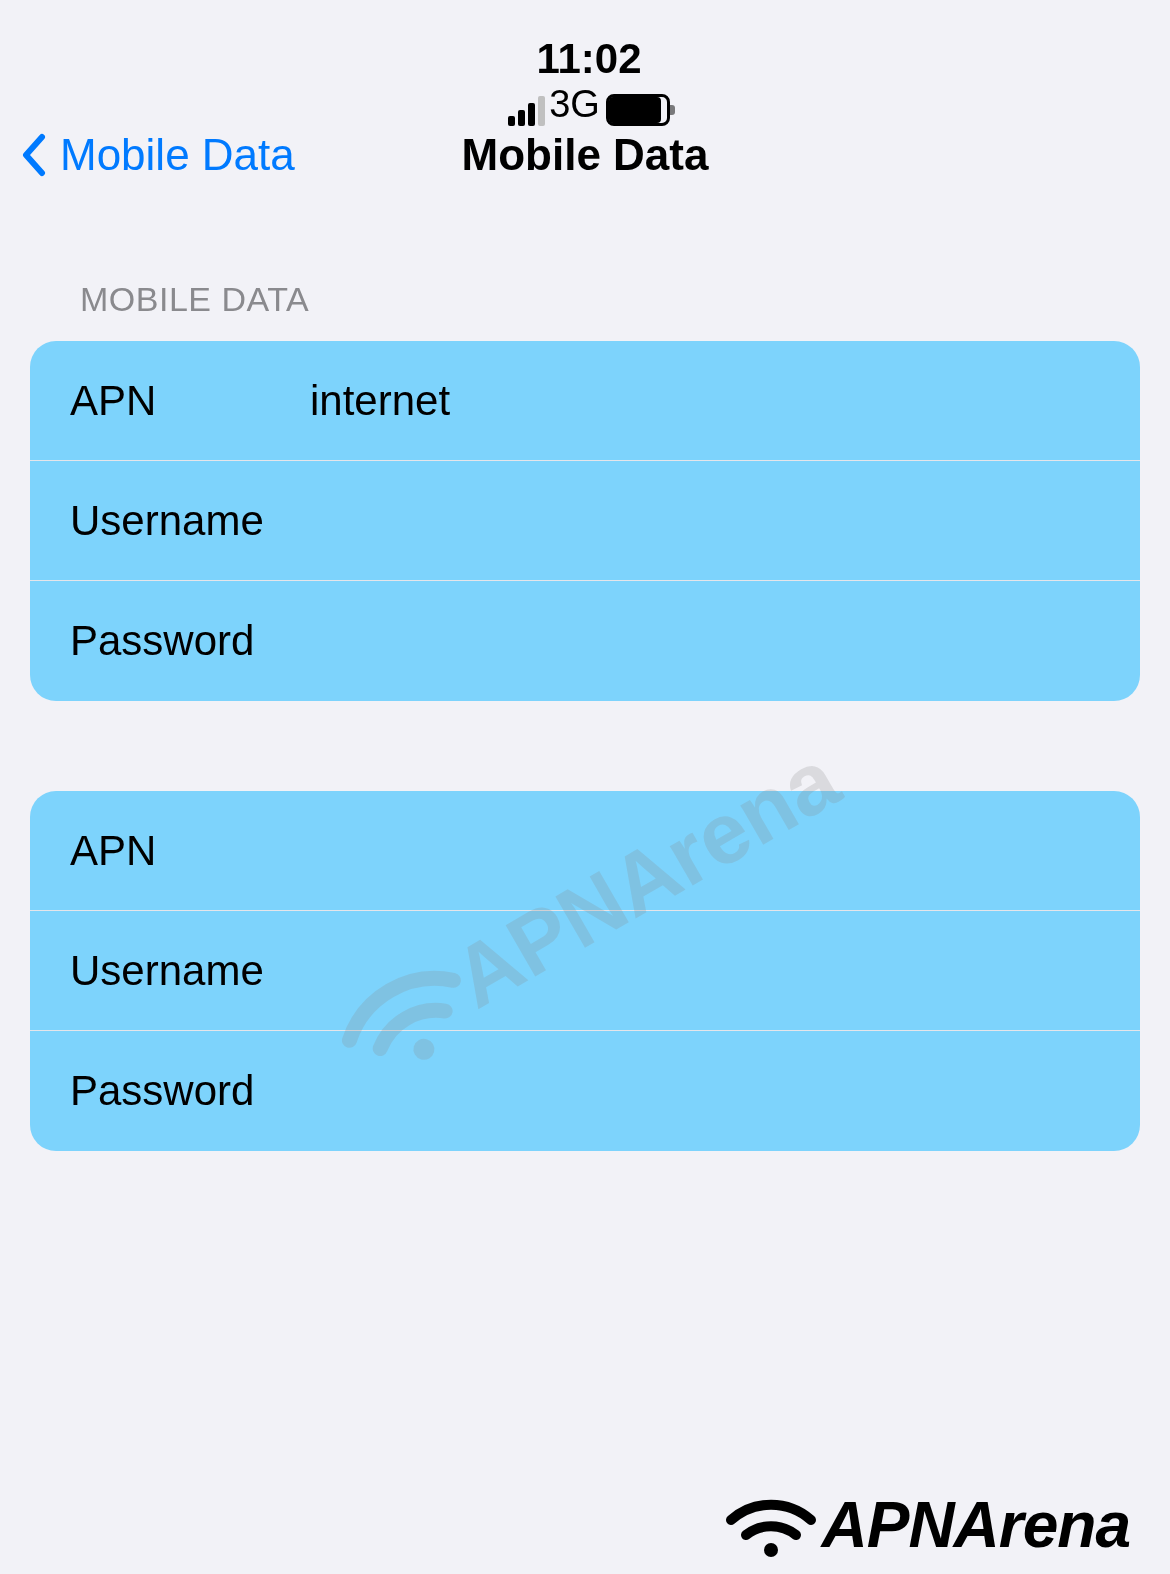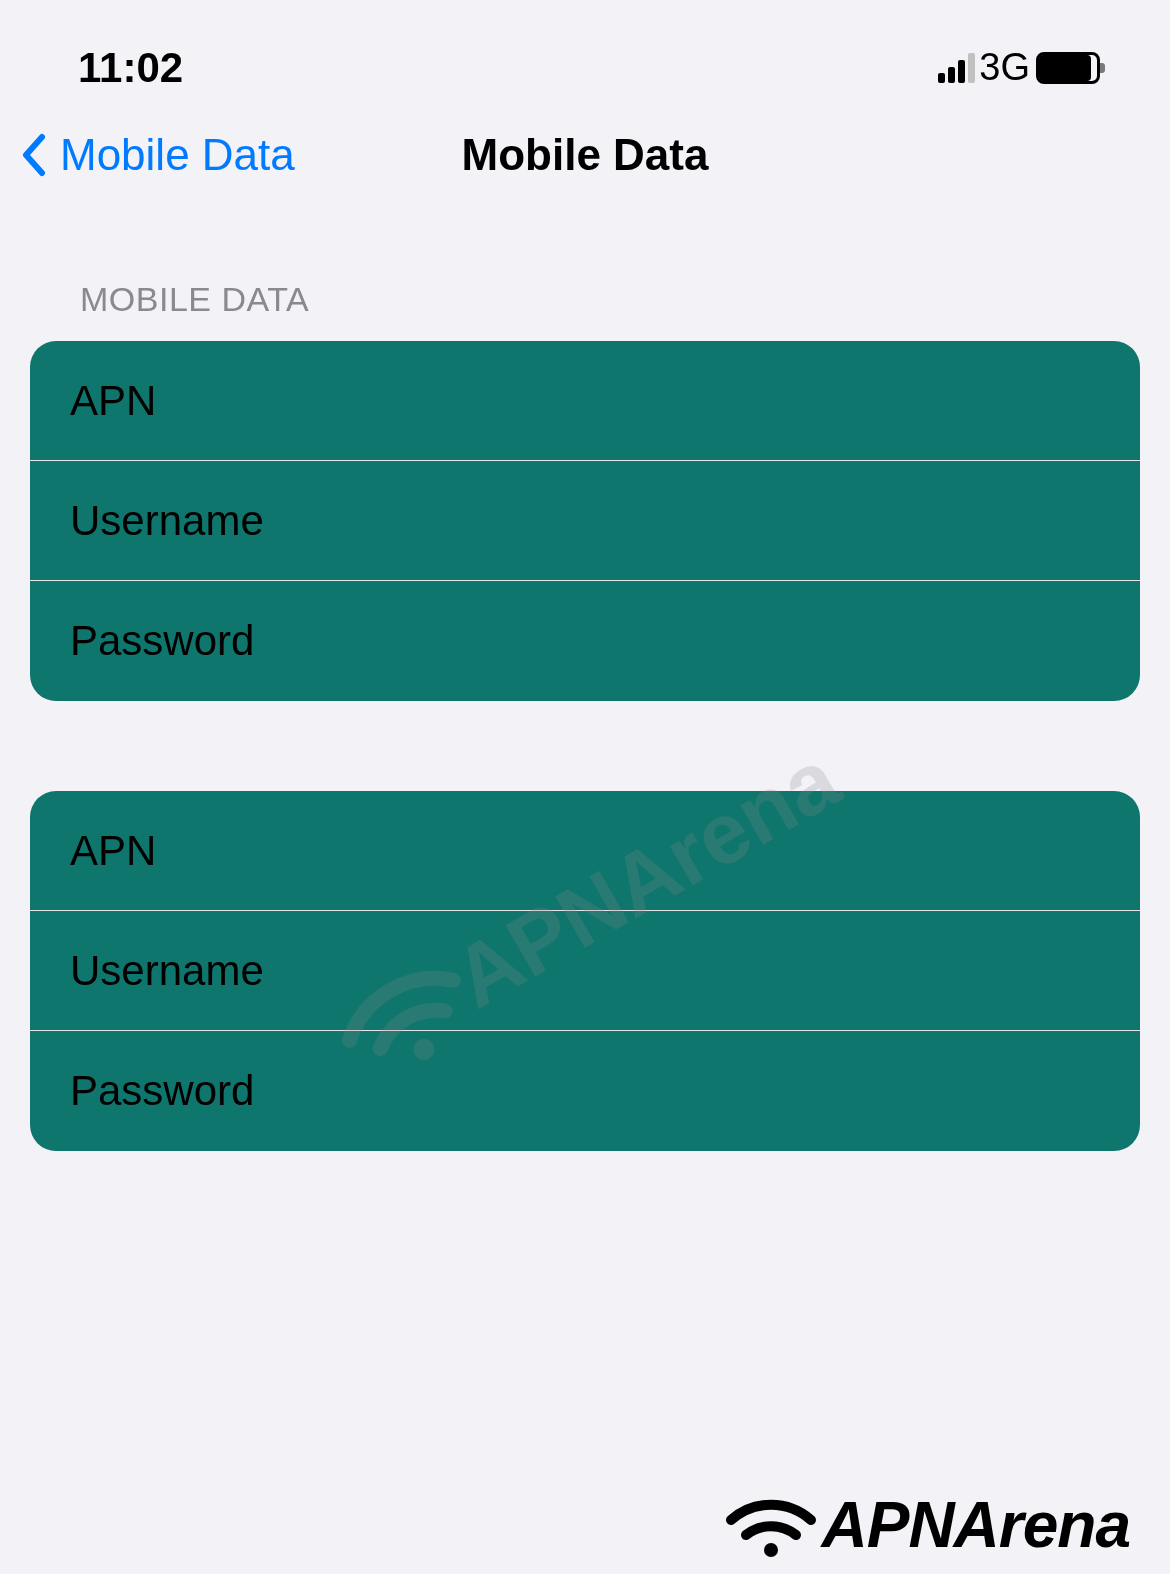--- a/index.html
+++ b/index.html
@@ -14,29 +14,30 @@
       background-color: #f2f2f7;
       position: relative;
       overflow: hidden;
     }
     .status-bar {
       display: flex;
       justify-content: space-between;
       align-items: center;
       padding: 35px 70px 0 78px;
       height: 100px;
+      flex-direction: column;
     }
     .status-time {
       font-size: 42px;
       font-weight: 600;
       color: #000;
     }
     .status-right {
       display: flex;
-      align-items: center;
+      align-items: flex-end;
       gap: 0;
     }
     .signal-bars {
       display: flex;
       align-items: flex-end;
       gap: 3px;
       height: 30px;
     }
     .signal-bar {
       width: 7px;
@@ -110,21 +111,21 @@
     }
     .section-header {
       font-size: 34px;
       color: #8a8a8e;
       letter-spacing: 0.5px;
       padding-left: 50px;
       margin-bottom: 22px;
       text-transform: uppercase;
     }
     .section {
-      background: #0f766e;
+      background: #7dd3fc;
       border-radius: 26px;
       overflow: hidden;
       margin-bottom: 90px;
     }
     .row {
       display: flex;
       align-items: center;
       height: 120px;
       padding: 0 40px;
       border-bottom: 1px solid #e5e5ea;
@@ -214,20 +215,21 @@
   </div>
   <div class="nav-title">Mobile Data</div>
 </div>
 
 <div class="content">
 
   <div class="section-header">MOBILE DATA</div>
   <div class="section">
     <div class="row">
       <div class="row-label">APN</div>
+      <input class="row-input" value="internet" style="">
     </div>
     <div class="row">
       <div class="row-label">Username</div>
       <input class="row-input" value="" style="">
     </div>
     <div class="row">
       <div class="row-label">Password</div>
       <input class="row-input" value="" style="">
     </div>
   </div>

